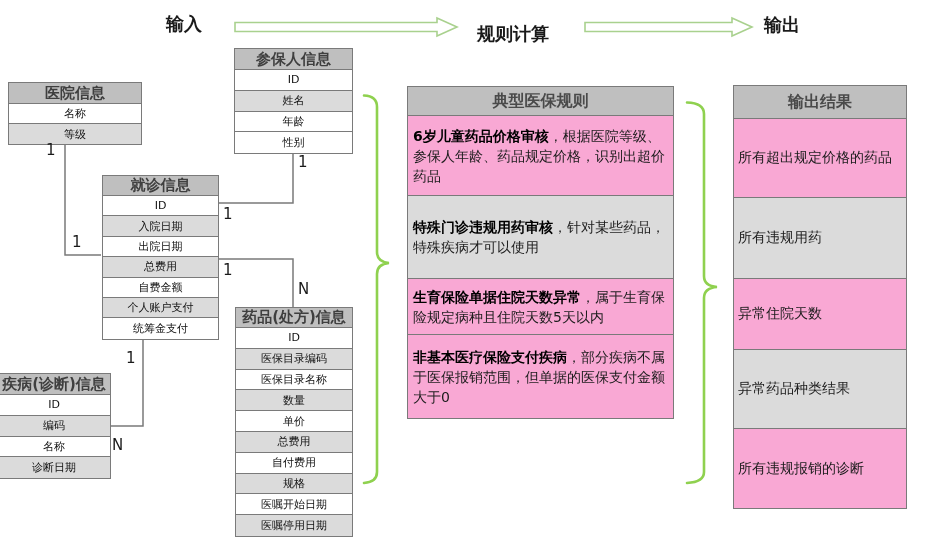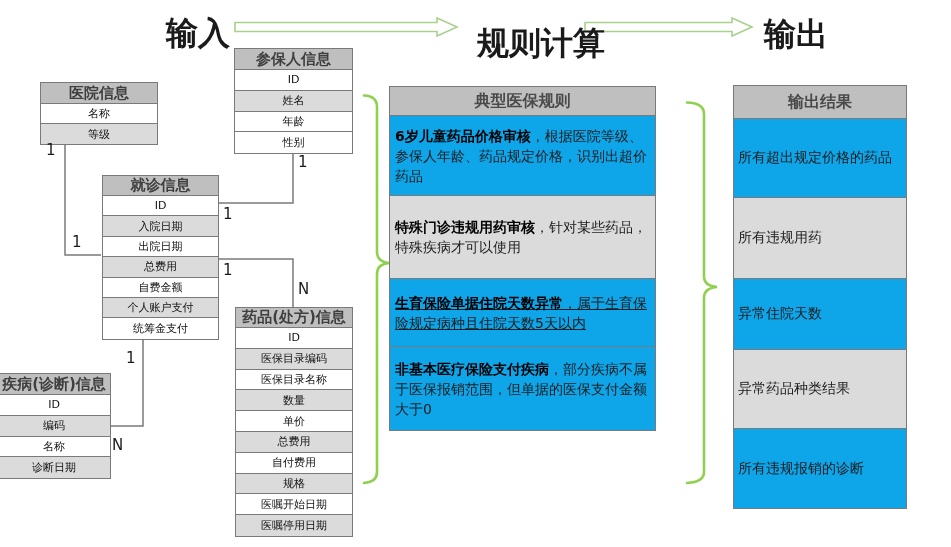--- a/index.html
+++ b/index.html
@@ -3,32 +3,32 @@
 <meta charset="utf-8">
 <style>
   html,body{margin:0;padding:0;background:#fff;}
   #canvas{
     position:relative;width:951px;height:547px;background:#fff;overflow:hidden;
     font-family:"DejaVu Sans","Liberation Sans",sans-serif;
     --border:#7a7a7a;--table-header-bg:#bfbfbf;--row-alt-bg:#dbdbdb;
     --arrow-green:#a9d18e;--brace-green:#8fd14f;
   }
   svg.overlay{position:absolute;left:0;top:0;width:951px;height:547px;pointer-events:none;}
-  .flow-title{position:absolute;font-size:32px;font-weight:700;color:#1a1a1a;white-space:nowrap;}
+  .flow-title{position:absolute;font-size:18px;font-weight:700;color:#1a1a1a;white-space:nowrap;}
   .ent{position:absolute;border:1.5px solid var(--border);background:#fff;box-sizing:border-box;}
   .ent-head{height:var(--hh);background:var(--table-header-bg);border-bottom:1px solid var(--border);
     display:flex;align-items:center;justify-content:center;font-weight:700;color:#3f3f3f;font-size:15px;box-sizing:border-box;}
   .ent-row{height:var(--rh);border-bottom:1px solid var(--border);display:flex;align-items:center;justify-content:center;
     font-size:11px;color:#111;box-sizing:border-box;background:#fff;white-space:nowrap;}
   .ent-row:last-child{border-bottom:none;}
   .ent-row.shaded{background:var(--row-alt-bg);}
   .panel{position:absolute;border:1.5px solid var(--border);background:#fff;box-sizing:border-box;}
   .panel-head{background:var(--table-header-bg);border-bottom:1px solid var(--border);display:flex;align-items:center;
     justify-content:center;font-weight:700;color:#4a4a4a;font-size:16px;box-sizing:border-box;}
-  .cell{border-bottom:1px solid var(--border);box-sizing:border-box;display:flex;align-items:center;background:#0ea5e9;}
+  .cell{border-bottom:1px solid var(--border);box-sizing:border-box;display:flex;align-items:center;background:#f9a8d4;}
   .cell:last-child{border-bottom:none;}
   .cell.shaded{background:var(--row-alt-bg);}
   .rule-cell{padding:2px 5px;font-size:14px;line-height:20px;color:#1c1c1c;display:block;}
   .rule-cell b{color:#000;}
   .rule-inner{display:block;margin:auto 0;}
   .rule-cell{display:flex;}
   .out-cell{padding-left:4px;font-size:14px;color:#1c1c1c;white-space:nowrap;}
   .card{position:absolute;font-size:15px;color:#1a1a1a;white-space:nowrap;}
 </style>
 </head>
@@ -47,21 +47,21 @@
     <path d="M585,22.5 H732 V18 L752,27 L732,36 V31.5 H585 Z" fill="#ffffff" stroke="#a9d18e" stroke-width="1.6"></path>
 
     <path d="M364,95.5 Q377,96 377,107 L377,252 Q377,262 389,263 Q377,264 377,274 L377,472 Q377,482 364,483" fill="none" stroke="#8fd14f" stroke-width="2.6" stroke-linecap="round"></path>
     <path d="M687,102.5 Q704,103 704,114 L704,276 Q704,286 717,287 Q704,288 704,298 L704,472 Q704,482 687,483" fill="none" stroke="#8fd14f" stroke-width="2.6" stroke-linecap="round"></path>
   </svg>
 
   <div class="flow-title" style="left:166px;top:12px;">输入</div>
   <div class="flow-title" style="left:477px;top:13px;margin-top:9px;">规则计算</div>
   <div class="flow-title" style="left:764px;top:13px;">输出</div>
 
-  <div class="ent" style="left:8px;top:82px;width:118px;margin-left:32px;--hh:21px;--rh:20px;">
+  <div class="ent" style="left:8px;top:82px;width:134px;--hh:21px;--rh:20px;">
       <div class="ent-head">医院信息</div>
       <div class="ent-row">名称</div>
       <div class="ent-row shaded">等级</div>
     </div>
   <div class="ent" style="left:234px;top:48px;width:119px;--hh:21px;--rh:20.8px;">
       <div class="ent-head">参保人信息</div>
       <div class="ent-row">ID</div>
       <div class="ent-row shaded">姓名</div>
       <div class="ent-row">年龄</div>
       <div class="ent-row">性别</div>
@@ -99,30 +99,30 @@
 
   <span class="card" style="left:46px;top:141px;">1</span>
   <span class="card" style="left:72px;top:233px;">1</span>
   <span class="card" style="left:298px;top:153px;">1</span>
   <span class="card" style="left:223px;top:205px;">1</span>
   <span class="card" style="left:223px;top:261px;">1</span>
   <span class="card" style="left:298px;top:280px;">N</span>
   <span class="card" style="left:126px;top:349px;">1</span>
   <span class="card" style="left:112px;top:436px;">N</span>
 
-  <div class="panel" style="left:389px;top:86px;width:267px;">
+  <div class="panel" style="left:407px;top:86px;width:267px;">
     <div class="panel-head" style="height:29px;">典型医保规则</div>
     <div>
         <div class="cell rule-cell" style="height: 80px;">
           <span class="rule-inner"><b>6岁儿童药品价格审核</b>，根据医院等级、参保人年龄、药品规定价格，识别出超价药品</span>
         </div>
         <div class="cell rule-cell shaded" style="height: 83px;">
           <span class="rule-inner"><b>特殊门诊违规用药审核</b>，针对某些药品，特殊疾病才可以使用</span>
         </div>
-        <div class="cell rule-cell" style="height: 68px; text-decoration: underline;">
+        <div class="cell rule-cell" style="height: 56px;">
           <span class="rule-inner"><b>生育保险单据住院天数异常</b>，属于生育保险规定病种且住院天数5天以内</span>
         </div>
         <div class="cell rule-cell" style="height: 83px;">
           <span class="rule-inner"><b>非基本医疗保险支付疾病</b>，部分疾病不属于医保报销范围，但单据的医保支付金额大于0</span>
         </div>
       </div>
   </div>
 
   <div class="panel" style="left:733px;top:85px;width:174px;">
     <div class="panel-head" style="height:33px;">输出结果</div>

